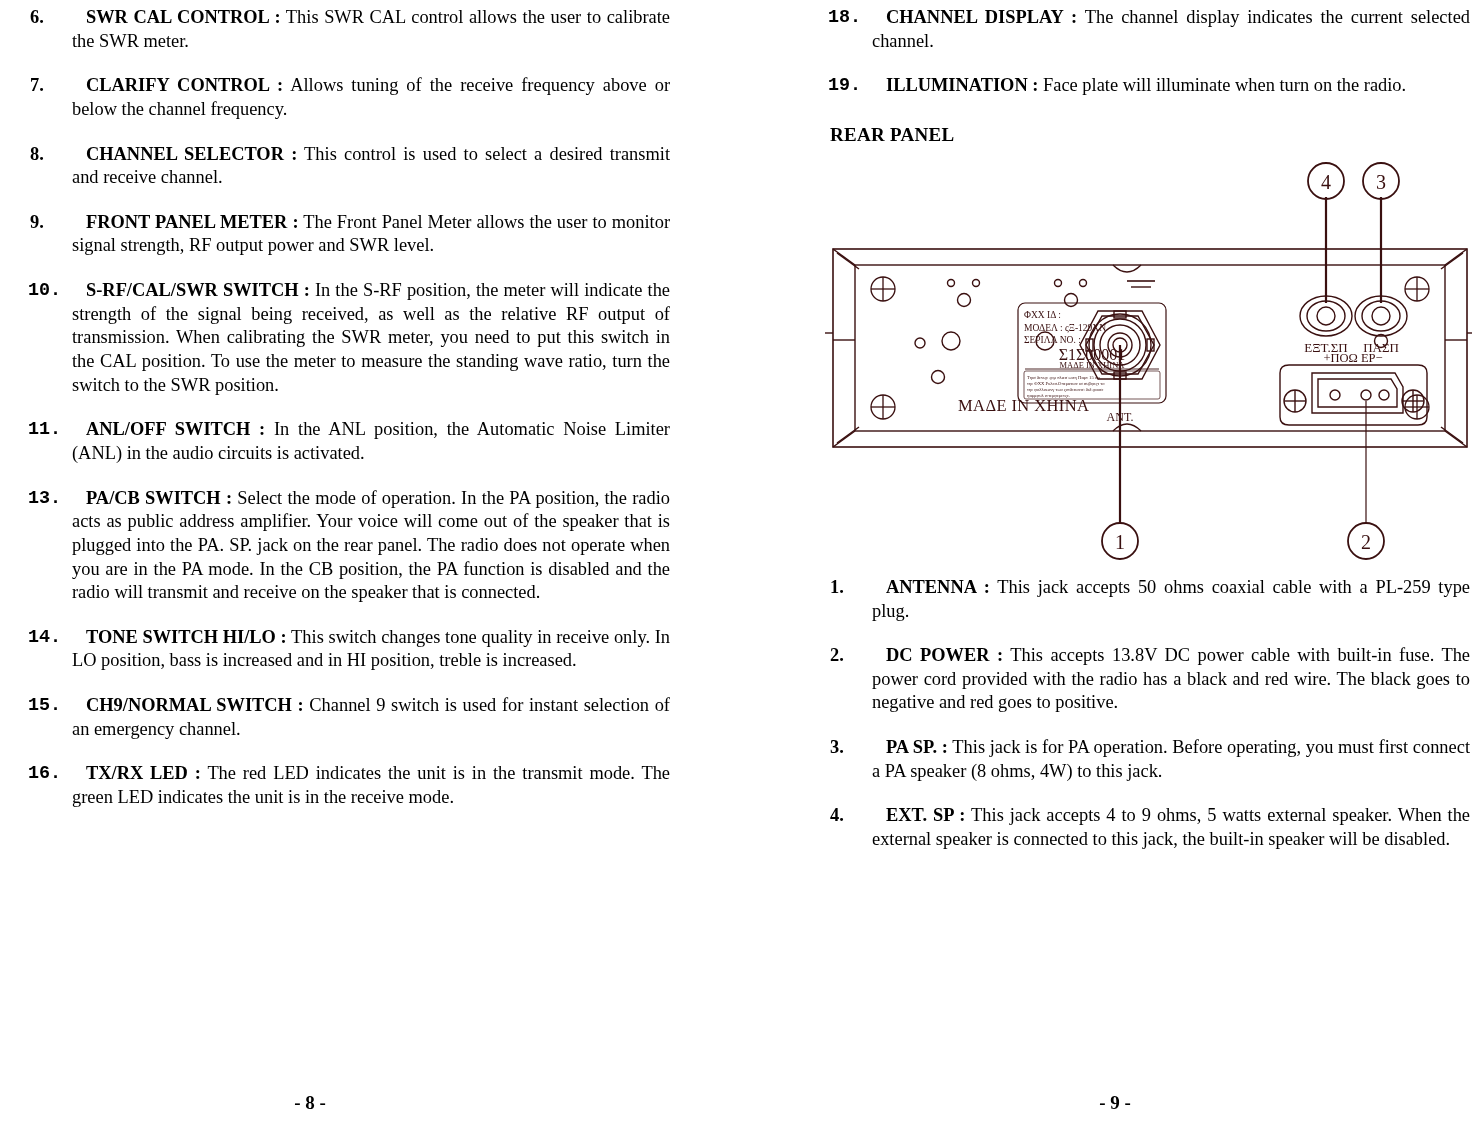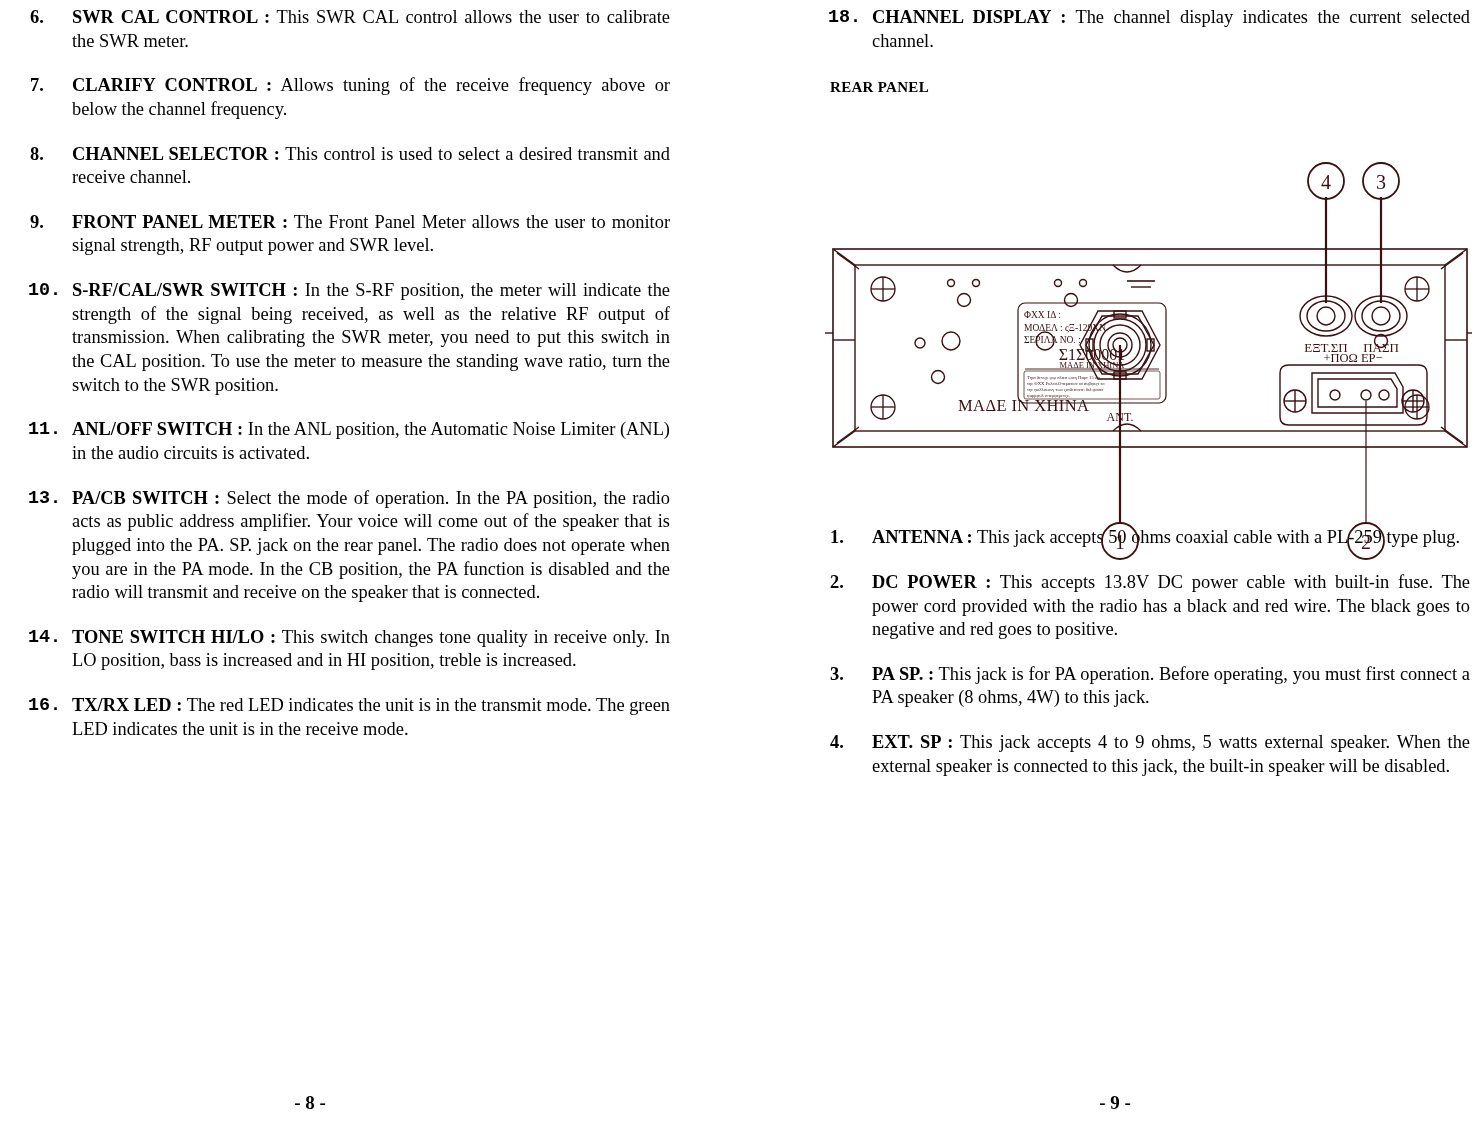--- a/index.html
+++ b/index.html
@@ -46,26 +46,27 @@
   .item .num {
     position: absolute;
     left: 0;
     top: 0;
     font-weight: bold;
     letter-spacing: 0;
   }
   .item .num.wide { left: -2px; font-family: Liberation Mono, monospace; }
   .item .term {
     font-weight: bold;
+    margin-left: 14px;
   }
   .item .body { font-weight: normal; }
 
   
   .section-head {
-    font-size: 15px;
+    font-size: 19px;
     font-weight: bold;
     margin-top: 26px;
     margin-bottom: 6px;
     letter-spacing: 0.3px;
   }
 
   
   .folio {
     position: absolute;
     bottom: 12px;
@@ -130,34 +131,40 @@
 
 
     <div class="item">
       <span class="num wide">13.</span><span class="term">PA/CB SWITCH :</span><span class="body"> </span><span class="body">Select the mode of operation. In the PA position, the radio acts as public address amplifier. Your voice will come out of the speaker that is plugged into the PA. SP. jack on the rear panel. The radio does not operate when you are in the PA mode. In the CB position, the PA function is disabled and the radio will transmit and receive on the speaker that is connected.</span>
     </div>
 
     <div class="item">
       <span class="num wide">14.</span><span class="term">TONE SWITCH HI/LO :</span><span class="body"> </span><span class="body">This switch changes tone quality in receive only. In LO position, bass is increased and in HI position, treble is increased.</span>
     </div>
 
+    <div class="item">
+      <span class="num wide">15.</span><span class="term">CH9/NORMAL SWITCH :</span><span class="body"> </span><span class="body">Channel 9 switch is used for instant selection of an emergency channel.</span>
+    </div>
 
     <div class="item">
       <span class="num wide">16.</span><span class="term">TX/RX LED :</span><span class="body"> </span><span class="body">The red LED indicates the unit is in the transmit mode. The green LED indicates the unit is in the receive mode.</span>
     </div>
 
 
   </div>
 
   <div class="col col-right">
 
     <div class="item" style="margin-top:6px;">
       <span class="num wide">18.</span><span class="term">CHANNEL DISPLAY :</span><span class="body"> </span><span class="body">The channel display indicates the current selected channel.</span>
     </div>
 
+    <div class="item">
+      <span class="num wide">19.</span><span class="term">ILLUMINATION :</span><span class="body"> </span><span class="body">Face plate will illuminate when turn on the radio.</span>
+    </div>
 
     <div class="section-head">REAR PANEL</div>
 
     <div style="height:424px;"></div>
 
     <div class="item">
       <span class="num">1.</span><span class="term">ANTENNA :</span><span class="body"> </span><span class="body">This jack accepts 50 ohms coaxial cable with a PL-259 type plug.</span>
     </div>
 
     <div class="item">

